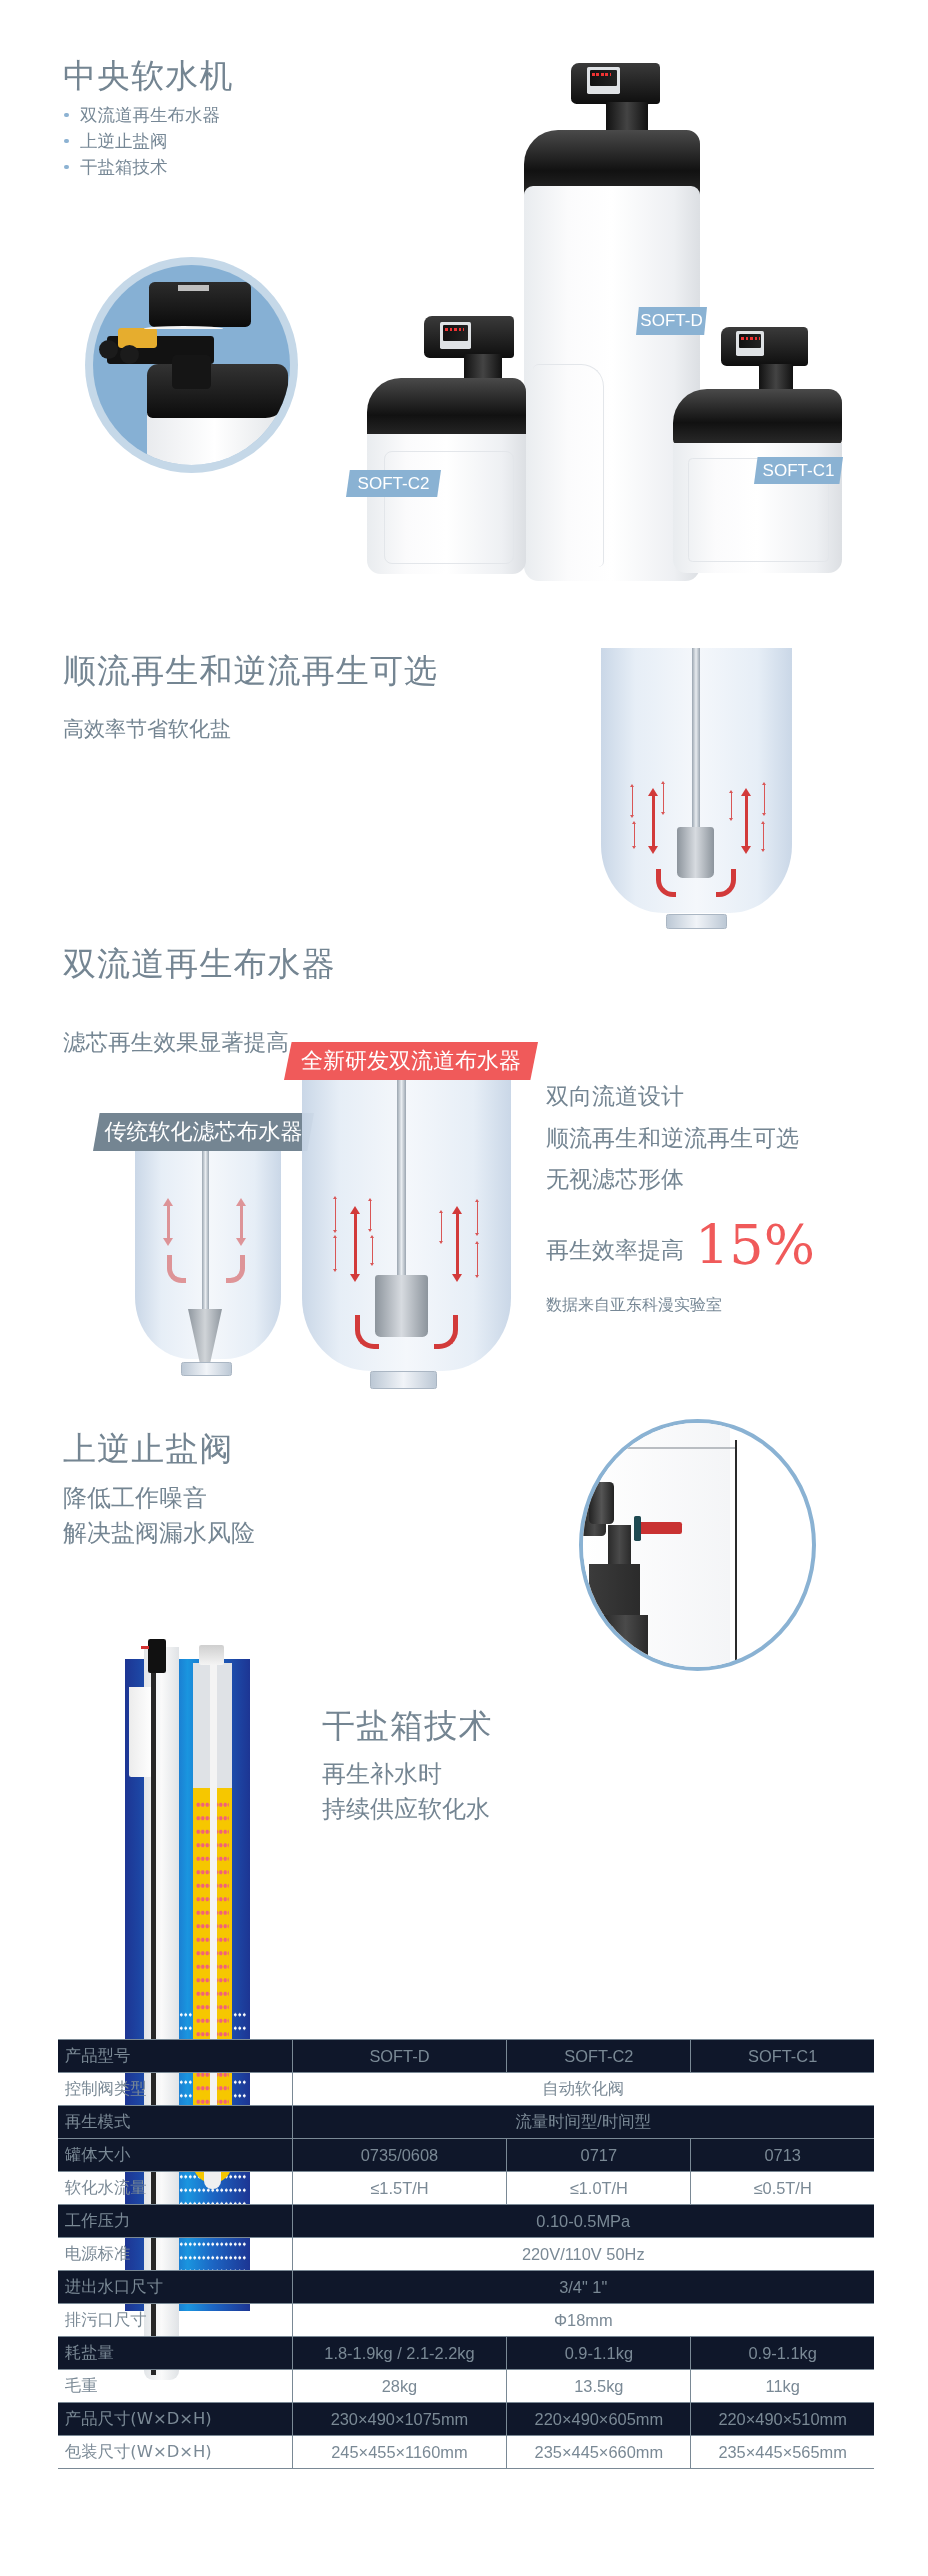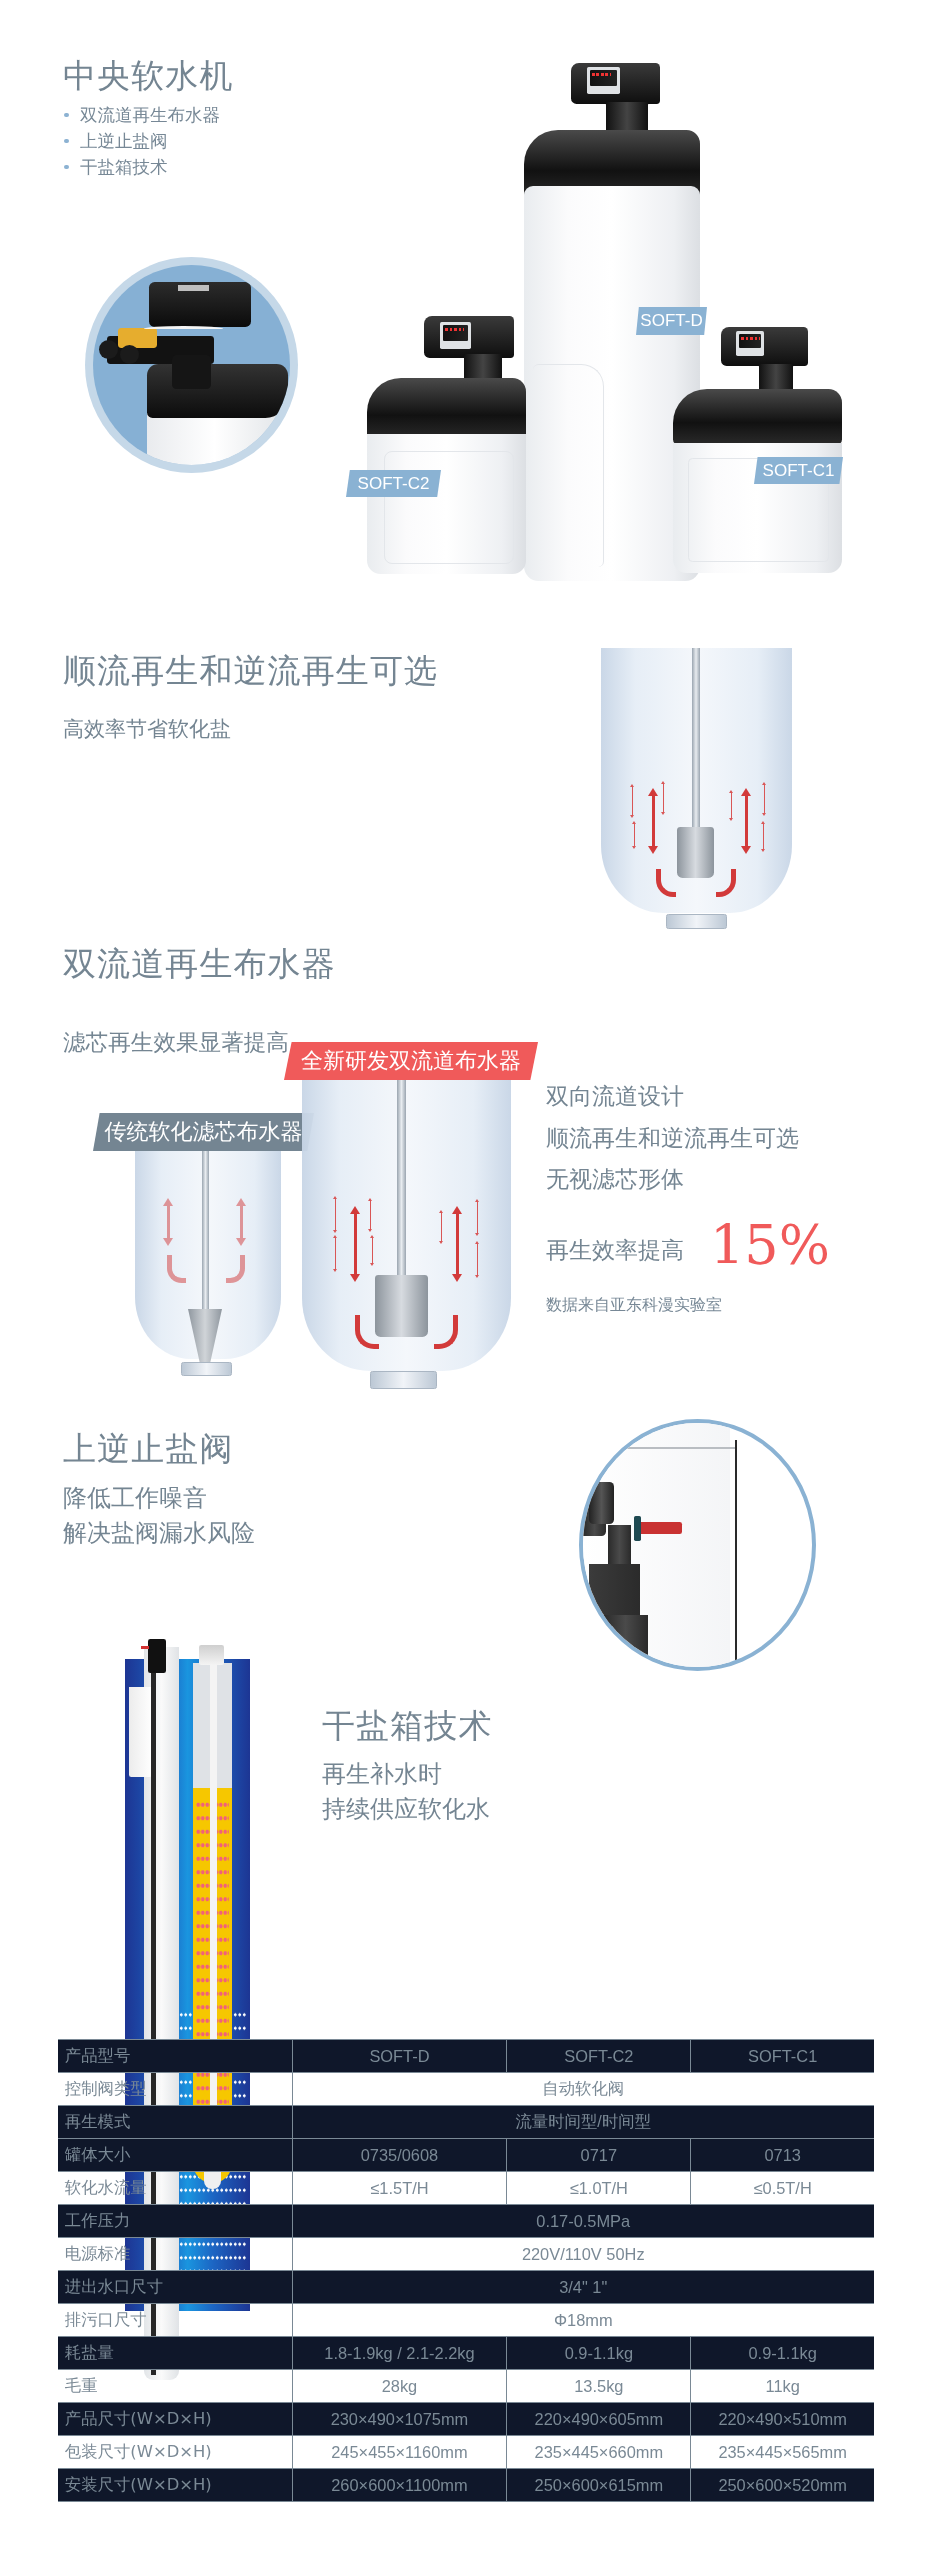--- a/index.html
+++ b/index.html
@@ -194,21 +194,21 @@
     <div class="arrow-curve" style="left:355px; top:1315px; width:24px; height:34px; border-right:none; border-radius:0 0 0 19px;"></div>
     <div class="arrow-curve" style="left:434px; top:1315px; width:24px; height:34px; border-left:none; border-radius:0 0 19px 0;"></div>
   </div>
   <div class="badge red" style="left:284px; top:1042px; width:254px; height:38px; line-height:38px;">全新研发双流道布水器</div>
 
   <div class="abs" style="left:546px; top:1078px;">
     <div class="feat" style="margin-bottom:4.5px;">双向流道设计</div>
     <div class="feat" style="margin-bottom:4.5px;">顺流再生和逆流再生可选</div>
     <div class="feat">无视滤芯形体</div>
   </div>
-  <div class="abs" style="left:546px; top:1219px; display:flex; align-items:flex-end; gap:26px;">
+  <div class="abs" style="left:546px; top:1219px; display:flex; align-items:flex-end; gap:11px;">
     <span class="feat">再生效率提高</span>
     <span class="pct" style="margin-bottom:-4.5px;">15%</span>
   </div>
   <div class="abs note" style="left:546px; top:1295px;">数据来自亚东科漫实验室</div>
 </section>
 
 <section>
   <h2 class="abs h1" style="left:63px; top:1427px;">上逆止盐阀</h2>
   <div class="abs" style="left:63px; top:1481px;">
     <div class="h2" style="font-size:24px; line-height:35px;">降低工作噪音</div>
@@ -277,21 +277,21 @@
       <td>0713</td>
     </tr>
     <tr>
       <td class="k">软化水流量</td>
       <td>≤1.5T/H</td>
       <td>≤1.0T/H</td>
       <td>≤0.5T/H</td>
     </tr>
     <tr class="shade">
       <td class="k">工作压力</td>
-      <td colspan="3">0.17-0.5MPa</td>
+      <td colspan="3">0.10-0.5MPa</td>
     </tr>
     <tr>
       <td class="k">电源标准</td>
       <td colspan="3">220V/110V 50Hz</td>
     </tr>
     <tr class="shade">
       <td class="k">进出水口尺寸</td>
       <td colspan="3">3/4"  1"</td>
     </tr>
     <tr>
@@ -315,21 +315,15 @@
       <td>230×490×1075mm</td>
       <td>220×490×605mm</td>
       <td>220×490×510mm</td>
     </tr>
     <tr>
       <td class="k">包装尺寸(W×D×H)</td>
       <td>245×455×1160mm</td>
       <td>235×445×660mm</td>
       <td>235×445×565mm</td>
     </tr>
-    <tr class="shade">
-      <td class="k">安装尺寸(W×D×H)</td>
-      <td>260×600×1100mm</td>
-      <td>250×600×615mm</td>
-      <td>250×600×520mm</td>
-    </tr>
   </tbody>
 </table>
 
 
 </body></html>

